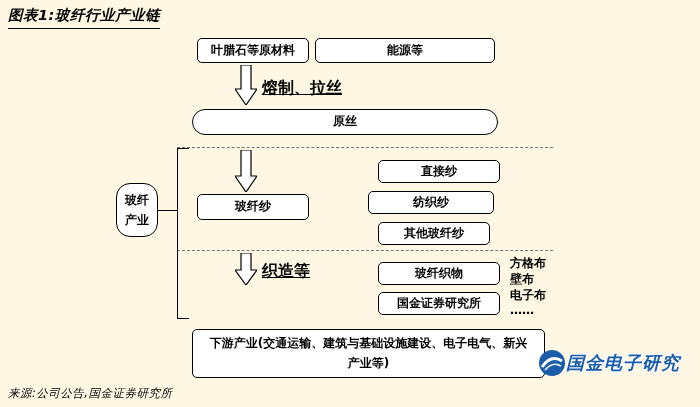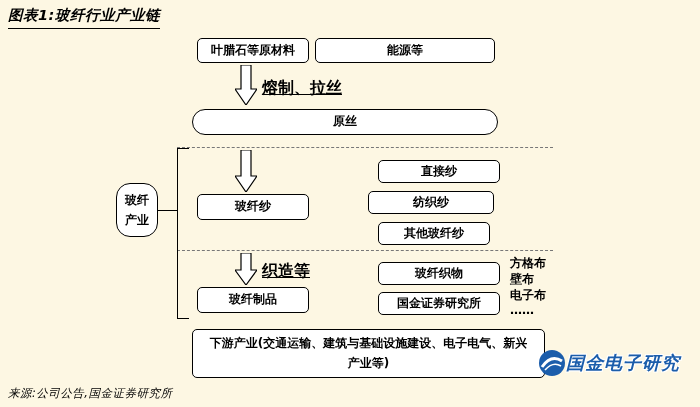--- a/index.html
+++ b/index.html
@@ -111,21 +111,20 @@
   <div class="box" style="left:368px; top:191px; width:126px; height:23px;">纺织纱</div>
   <div class="box" style="left:378px; top:222px; width:112px; height:23px;">其他玻纤纱</div>
 
   <div class="dashed" style="left:177px; top:250px; width:376px;"></div>
 
   <svg class="arrow" style="left:235px; top:253px;" width="22" height="32" viewBox="0 0 22 32">
     <polygon points="6,0 16,0 16,17 22,17 11,32 0,17 6,17" fill="#ffffff" stroke="#000000" stroke-width="1.2"></polygon>
   </svg>
   <div class="flow-label" style="left:262px; top:261px;">织造等</div>
 
-  <div class="box" style="left:197px; top:287px; width:112px; height:26px;">玻纤制品</div>
   <div class="box" style="left:378px; top:262px; width:122px; height:23px;">玻纤织物</div>
   <div class="box" style="left:378px; top:292px; width:122px; height:23px;">国金证券研究所</div>
 
   <div class="side-note" style="left:510px; top:255px;">方格布</div>
   <div class="side-note" style="left:510px; top:271px;">壁布</div>
   <div class="side-note" style="left:510px; top:287px;">电子布</div>
   <div class="side-note" style="left:510px; top:303px;">……</div>
 
   <div class="box" style="left:192px; top:329px; width:353px; height:49px; padding:4px 14px;">下游产业(交通运输、建筑与基础设施建设、电子电气、新兴产业等)</div>
 

